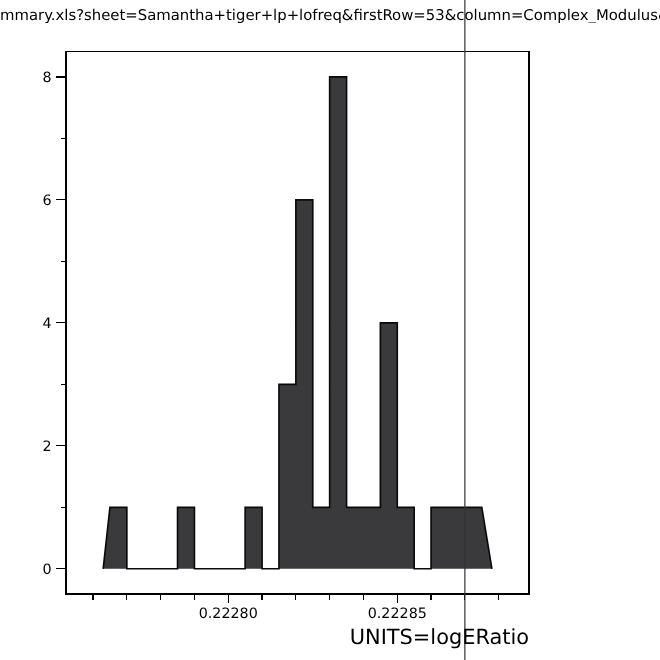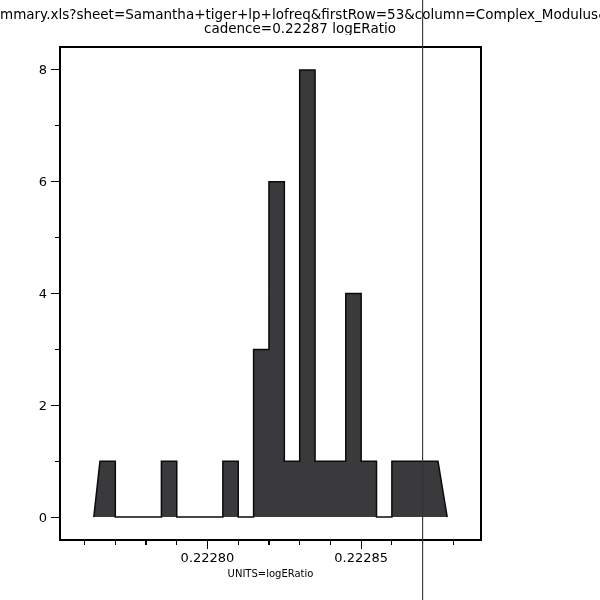--- a/index.html
+++ b/index.html
@@ -2,22 +2,22 @@
 <html><head>
 <meta charset="utf-8">
 <style>
   html,body{margin:0;padding:0;background:#ffffff;}
   .page{position:relative;width:600px;height:600px;background:#ffffff;overflow:hidden;
         font-family:"DejaVu Sans",sans-serif;color:#000;}
   .page svg{position:absolute;left:0;top:0;}
   svg text{font-family:"DejaVu Sans",sans-serif;font-size:13px;fill:#000000;}
   .titlebox{position:absolute;top:7px;left:0;width:600px;overflow:hidden;text-align:center;}
   .titlebox div{white-space:nowrap;font-size:13.5px;line-height:14px;}
-  .xlabel{position:absolute;top:568px;left:60px;width:421px;text-align:center;
-          font-size:10px;white-space:nowrap;}
+  .xlabel{position:absolute;top:568px;left:60px;width:421px;text-align:right;
+          font-size:19px;white-space:nowrap;}
 </style>
 </head>
 <body>
 
 <div class="page">
   <svg id="chart-svg" width="600" height="600" viewBox="0 0 600 600">
       <path d="M93.80,517.08 L99.95,461.19 L115.31,461.19 L115.31,517.08 L130.68,517.08 L130.68,517.08 L146.04,517.08 L146.04,517.08 L161.41,517.08 L161.41,461.19 L176.77,461.19 L176.77,517.08 L192.14,517.08 L192.14,517.08 L207.50,517.08 L207.50,517.08 L222.87,517.08 L222.87,461.19 L238.23,461.19 L238.23,517.08 L253.60,517.08 L253.60,349.40 L268.96,349.40 L268.96,181.71 L284.33,181.71 L284.33,461.19 L299.69,461.19 L299.69,69.92 L315.06,69.92 L315.06,461.19 L330.42,461.19 L330.42,461.19 L345.79,461.19 L345.79,293.50 L361.15,293.50 L361.15,461.19 L376.52,461.19 L376.52,517.08 L391.88,517.08 L391.88,461.19 L407.25,461.19 L407.25,461.19 L422.61,461.19 L422.61,461.19 L437.98,461.19 L447.20,517.08" fill="#3a3a3c" stroke="#0a0a0a" stroke-width="1.5" stroke-linejoin="miter"></path>
       <rect x="60" y="47" width="421" height="493" fill="none" stroke="#000000" stroke-width="1.2" shape-rendering="crispEdges"></rect>
       <line x1="84.58394160586431" y1="540" x2="84.58394160586431" y2="545" stroke="#000000" stroke-width="1.1" shape-rendering="crispEdges"></line>
       <line x1="115.31386861310943" y1="540" x2="115.31386861310943" y2="545" stroke="#000000" stroke-width="1.1" shape-rendering="crispEdges"></line>
@@ -45,16 +45,15 @@
       <line x1="51" y1="293.5" x2="60" y2="293.5" stroke="#000000" stroke-width="1.1" shape-rendering="crispEdges"></line>
       <text x="47" y="298" text-anchor="end">4</text>
       <line x1="51" y1="181.70861678004536" x2="60" y2="181.70861678004536" stroke="#000000" stroke-width="1.1" shape-rendering="crispEdges"></line>
       <text x="47" y="186.20861678004536" text-anchor="end">6</text>
       <line x1="51" y1="69.91723356009066" x2="60" y2="69.91723356009066" stroke="#000000" stroke-width="1.1" shape-rendering="crispEdges"></line>
       <text x="47" y="74.41723356009066" text-anchor="end">8</text>
       <line x1="422.6131386861575" y1="0" x2="422.6131386861575" y2="600" stroke="#333333" stroke-width="1.1"></line>
     </svg>
   <div class="titlebox">
     <div>mmary.xls?sheet=Samantha+tiger+lp+lofreq&amp;firstRow=53&amp;column=Complex_Modulus&amp;depende</div>
-    <div>cadence=0.22287 logERatio</div>
   </div>
   <div class="xlabel">UNITS=logERatio</div>
 </div>
 
 </body></html>

